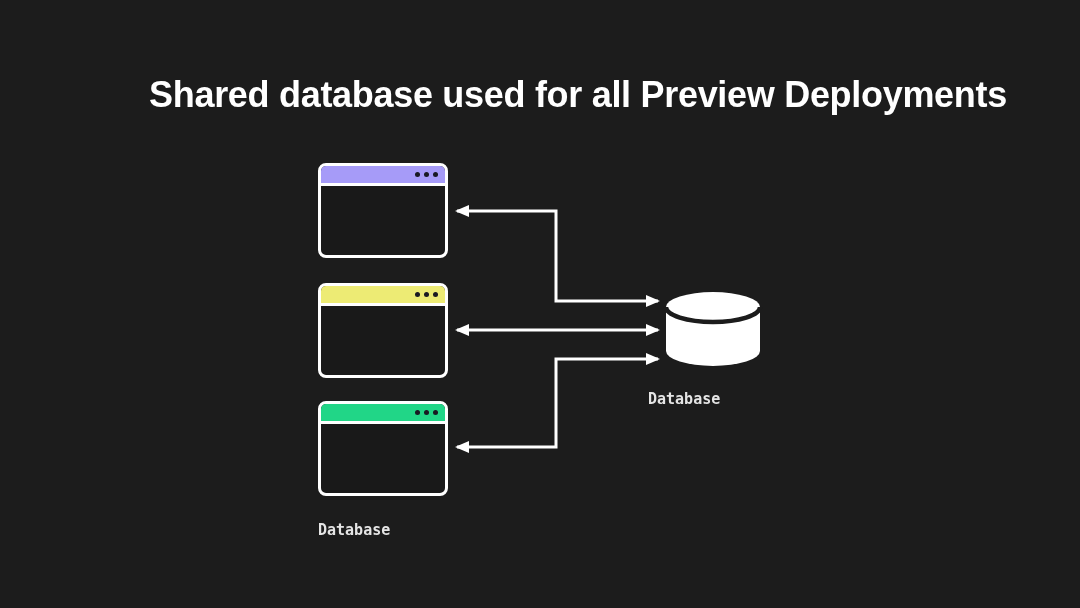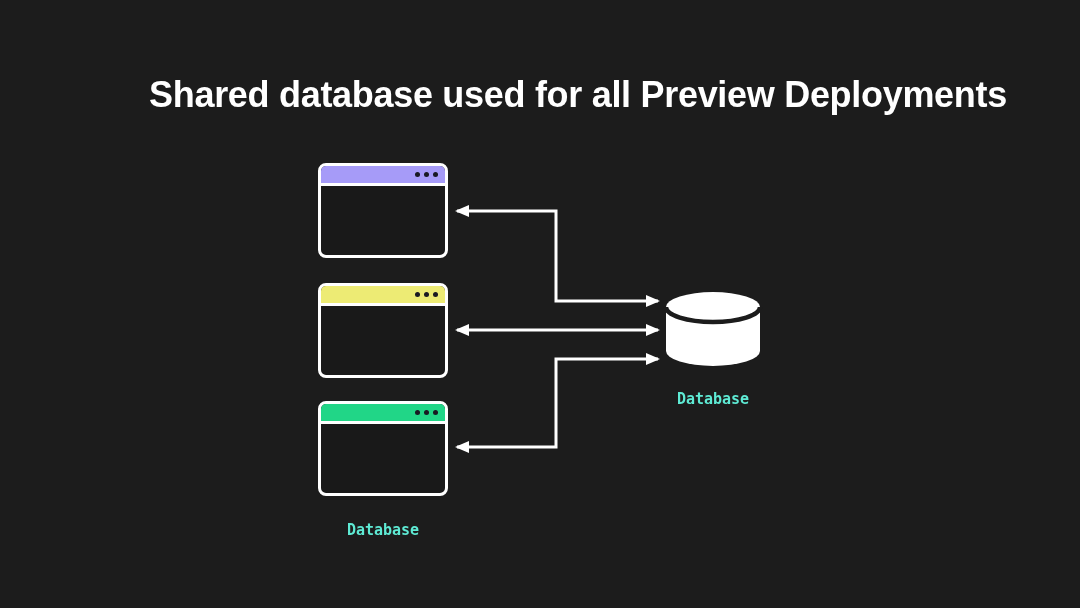--- a/index.html
+++ b/index.html
@@ -54,25 +54,24 @@
     background: currentColor;
   }
   .winbody { height: 66px; }
   .overlay {
     position: absolute;
     inset: 0;
     pointer-events: none;
   }
   .label {
     position: absolute;
-    color: #5eead4;
+    color: #e5e5e5;
     font-family: "DejaVu Sans Mono", monospace;
     font-weight: 700;
     font-size: 15px;
-    text-align: center;
   }
   .label.previews { left: 318px; width: 130px; top: 521px; }
   .label.database { left: 648px; width: 130px; top: 390px; }
 </style>
 </head>
 <body>
 
 <div class="stage" style="background-color: rgb(28, 28, 28);">
 
   <h1 class="title">Shared database used for all Preview Deployments</h1>

